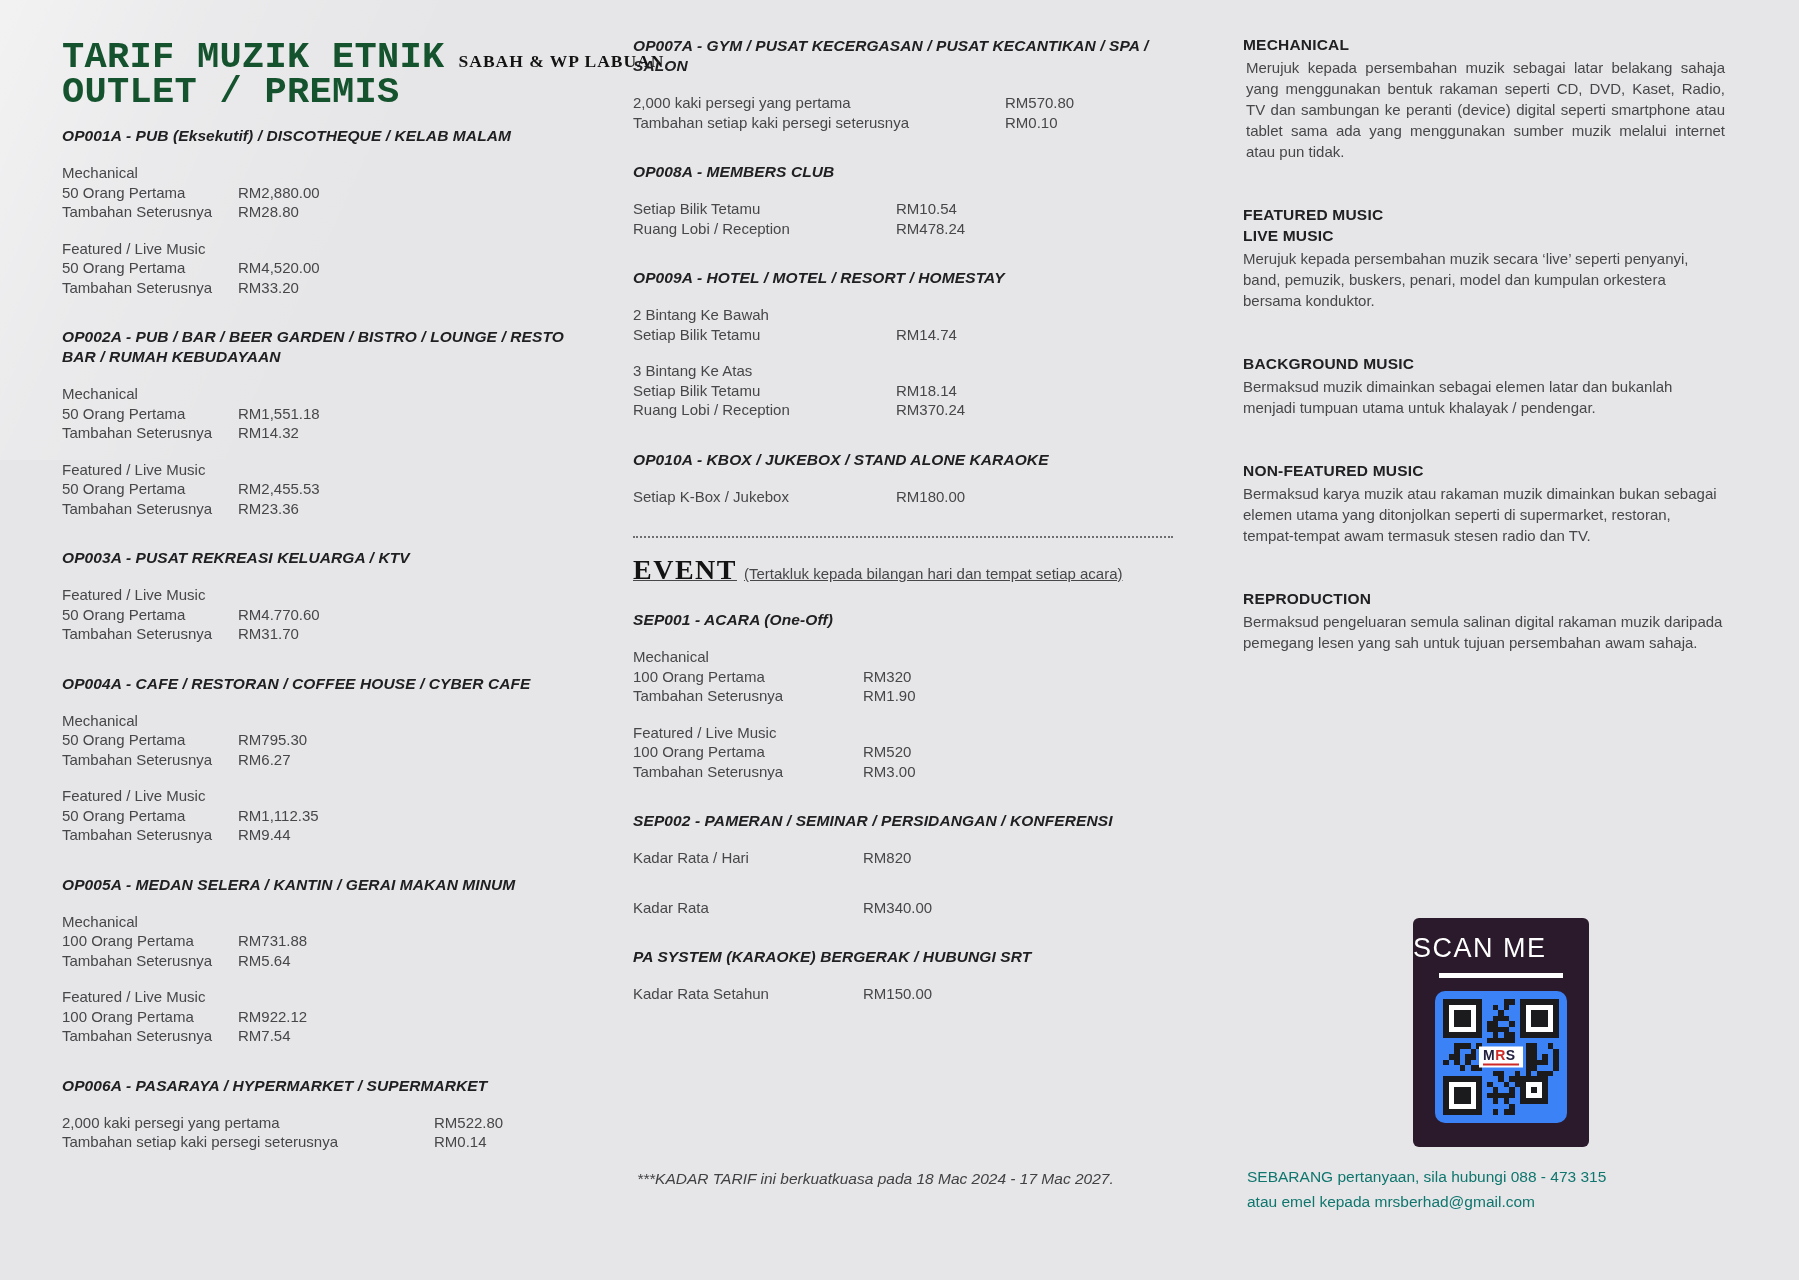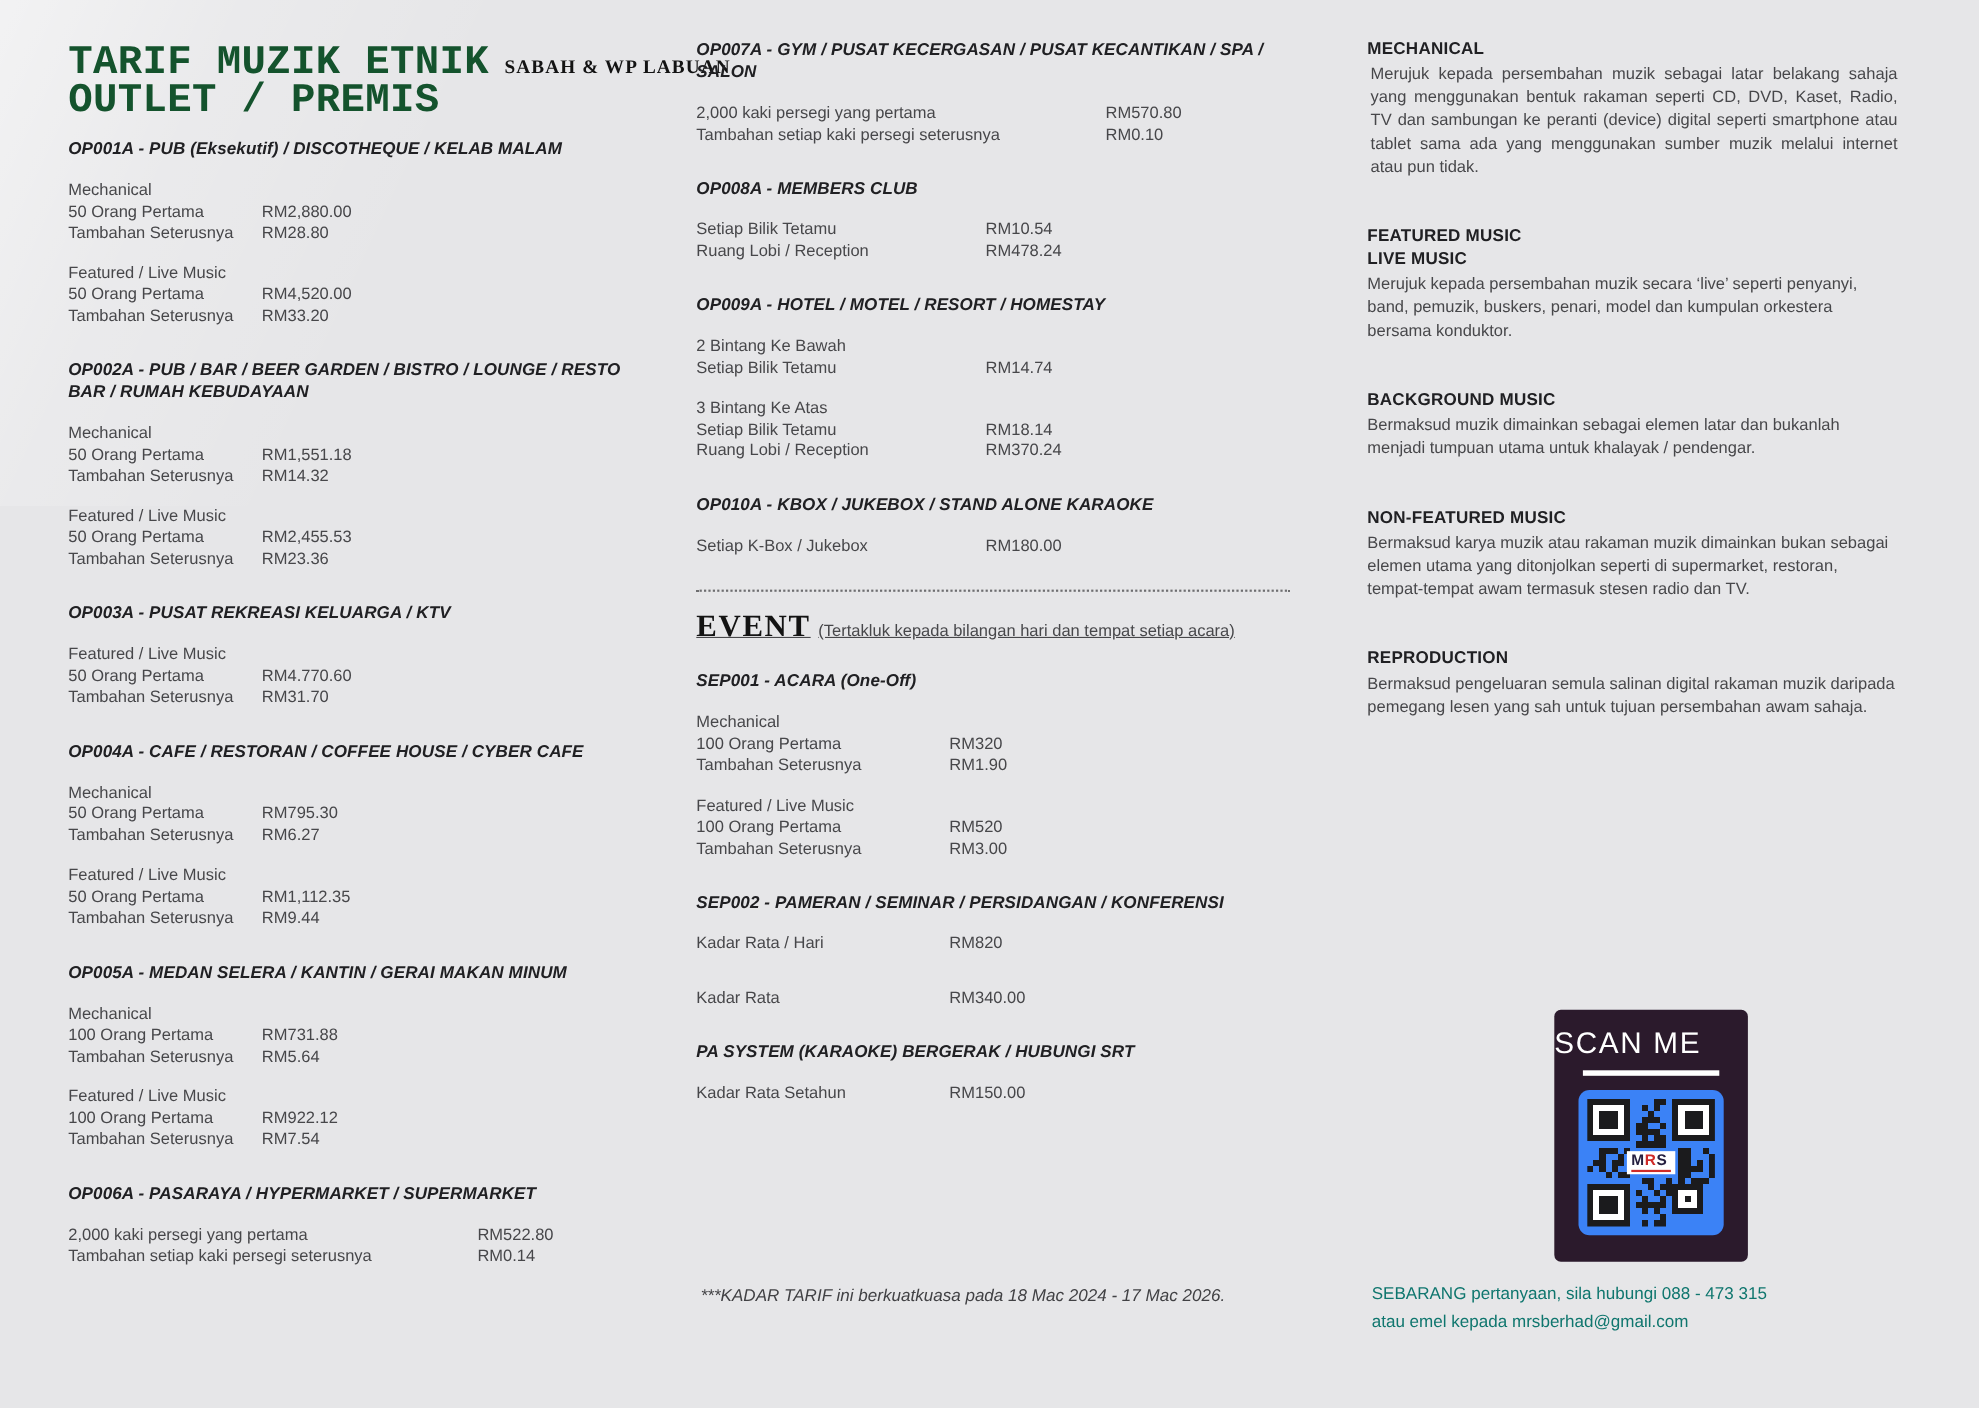--- a/index.html
+++ b/index.html
@@ -352,21 +352,21 @@
         <div class="group">
           <div class="row">
             <span class="lbl">Kadar Rata Setahun</span>
             <span class="val">RM150.00</span>
           </div>
         </div>
       </div>
     </div>
 </div>
 
-<div class="footnote">***KADAR TARIF ini berkuatkuasa pada 18 Mac 2024  - 17 Mac 2026.</div>
+<div class="footnote">***KADAR TARIF ini berkuatkuasa pada 18 Mac 2024  - 17 Mac 2027.</div>
 
 <div class="col col3">
   <div id="definitions">
       <div class="def">
         <h4 class="def-term">MECHANICAL</h4>
         <p class="def-body">Merujuk kepada persembahan muzik sebagai latar belakang sahaja yang menggunakan bentuk rakaman seperti CD, DVD, Kaset, Radio, TV dan sambungan ke peranti (device) digital seperti smartphone atau tablet sama ada yang menggunakan sumber muzik melalui internet atau pun tidak.</p>
       </div>
       <div class="def">
         <h4 class="def-term">FEATURED MUSIC</h4>
       </div>

